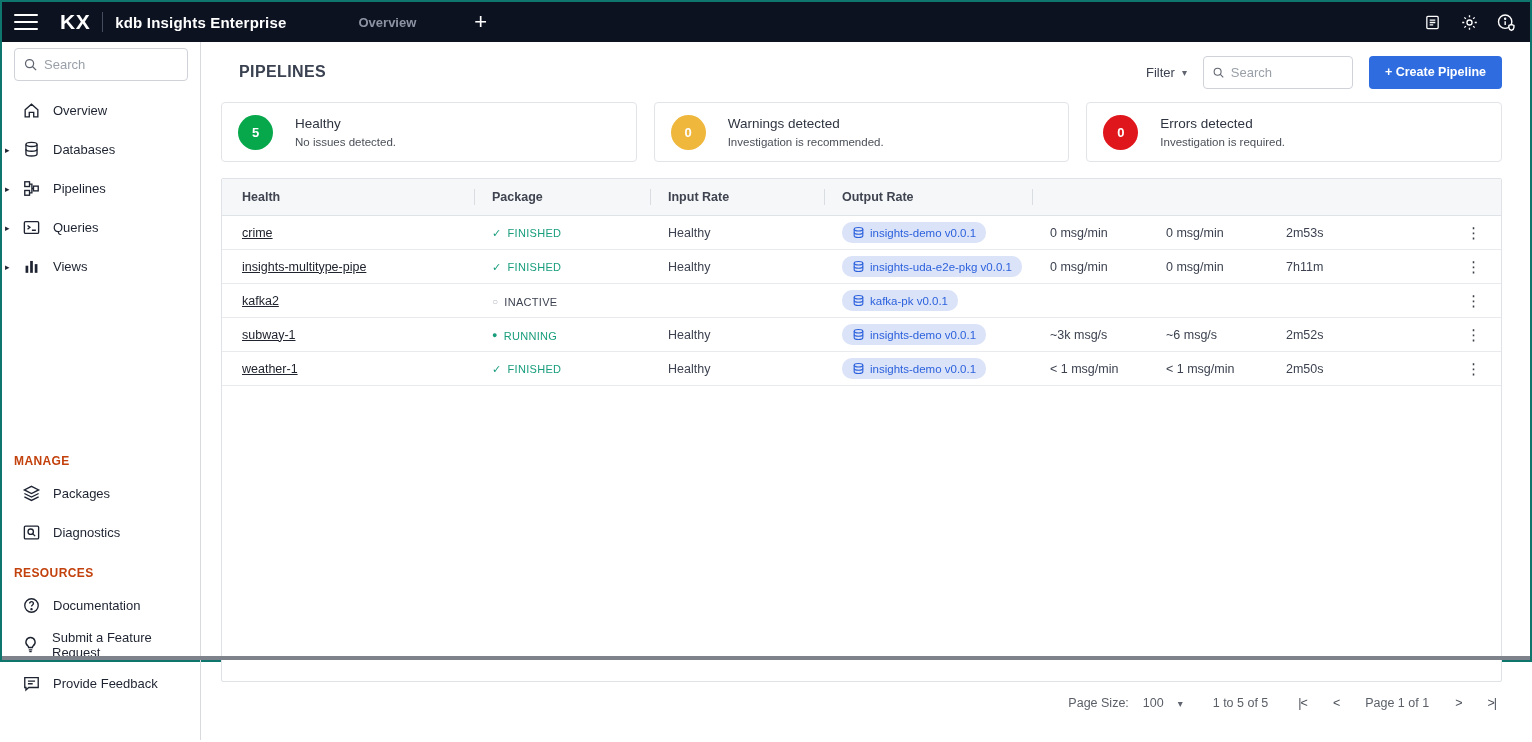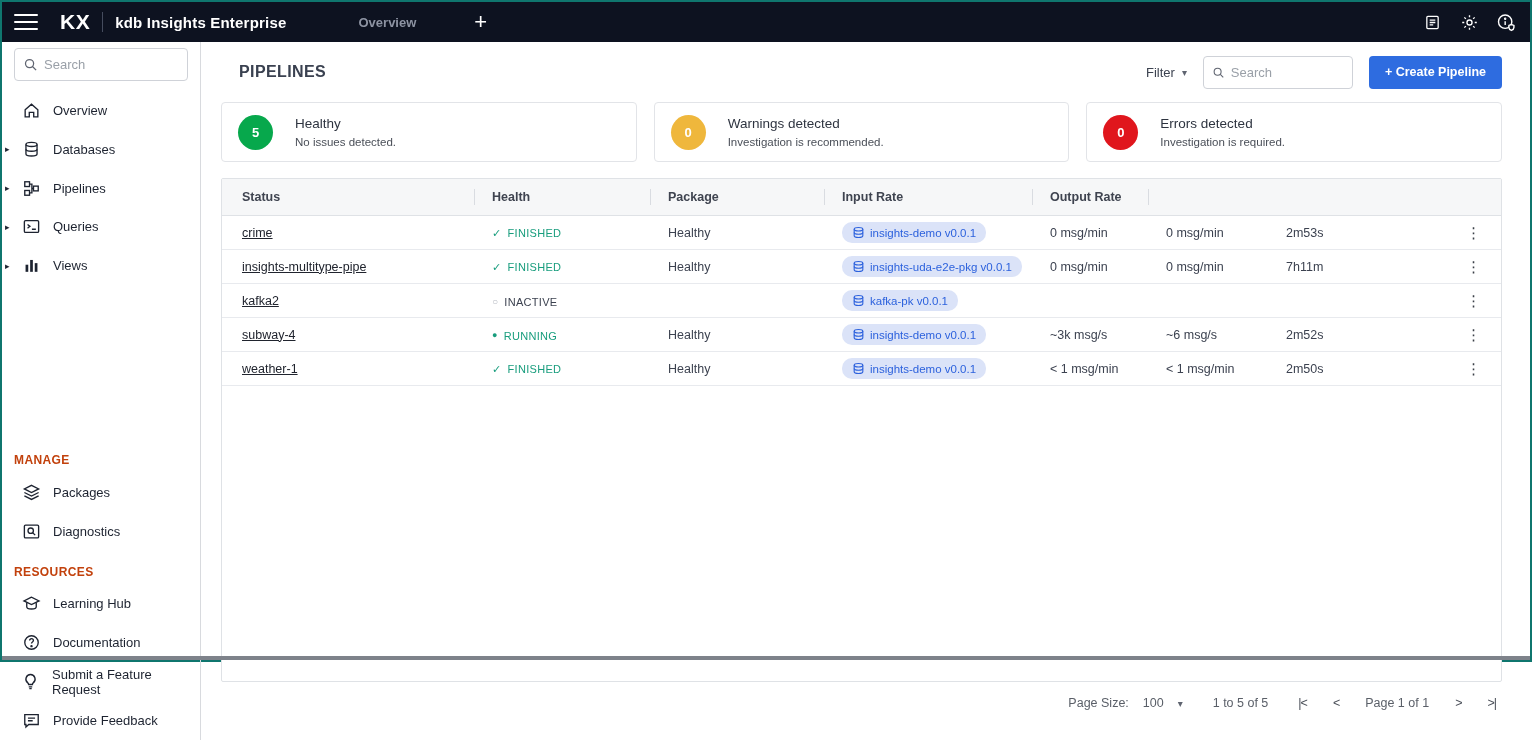--- a/index.html
+++ b/index.html
@@ -222,29 +222,20 @@
               <circle cx="11" cy="11" r="3.4"></circle>
               <path d="M13.4 13.4l3.2 3.2"></path>
             </svg>
         </span>
         <span class="n-label">Diagnostics</span>
       </div>
 
       <div class="sec-gap"></div>
       <div class="side-section">RESOURCES</div>
 
-      <div class="nav-item">
-        <span class="n-icon">
-          <svg width="19" height="19" viewBox="0 0 24 24" fill="none" stroke="currentColor" stroke-width="1.7">
-              <path d="M12 4L2.5 8.7 12 13.4l9.5-4.7z"></path>
-              <path d="M6 10.8V16c0 1.7 2.7 3 6 3s6-1.3 6-3v-5.2"></path>
-            </svg>
-        </span>
-        <span class="n-label">Learning Hub</span>
-      </div>
 
       <div class="nav-item">
         <span class="n-icon">
           <svg width="19" height="19" viewBox="0 0 24 24" fill="none" stroke="currentColor" stroke-width="1.7">
               <circle cx="12" cy="12" r="8.5"></circle>
               <path d="M9.6 9.6c0-1.3 1.1-2.4 2.4-2.4s2.4 1.1 2.4 2.4c0 1.8-2.4 1.9-2.4 3.7"></path>
               <circle cx="12" cy="16.6" r="0.7" fill="currentColor"></circle>
             </svg>
         </span>
         <span class="n-label">Documentation</span>
@@ -310,21 +301,20 @@
           <div class="card-circle">0</div>
           <div>
             <div class="card-title">Errors detected</div>
             <div class="card-sub">Investigation is required.</div>
           </div>
         </div>
       </div>
 
       <div class="table-panel">
         <div class="tgrid thead">
-          <div class="th">Status</div>
           <div class="th">Health</div>
           <div class="th">Package</div>
           <div class="th">Input Rate</div>
           <div class="th">Output Rate</div>
           <div class="th th-actions"></div>
         </div>
 
         <div class="tgrid trow">
           <div class="td"><a class="name-link">crime</a></div>
           <div class="td"><span class="status" data-kind="finished">
@@ -388,21 +378,21 @@
               </span></div>
           <div class="td"></div>
           <div class="td"></div>
           <div class="td"></div>
           <div class="td td-actions">
               <span class="kebab">⋮</span>
             </div>
         </div>
 
         <div class="tgrid trow">
-          <div class="td"><a class="name-link">subway-4</a></div>
+          <div class="td"><a class="name-link">subway-1</a></div>
           <div class="td"><span class="status" data-kind="running">
                 <span class="st-icon">●</span>
                 <span>RUNNING</span>
               </span></div>
           <div class="td">Healthy</div>
           <div class="td"><span class="pkg-badge">
                 <svg width="13" height="13" viewBox="0 0 16 16" fill="none" stroke="currentColor" stroke-width="1.4">
                   <ellipse cx="8" cy="4" rx="5.3" ry="2.1"></ellipse>
                   <path d="M2.7 4v4c0 1.2 2.4 2.1 5.3 2.1s5.3-.9 5.3-2.1V4"></path>
                   <path d="M2.7 8v4c0 1.2 2.4 2.1 5.3 2.1s5.3-.9 5.3-2.1V8"></path>

